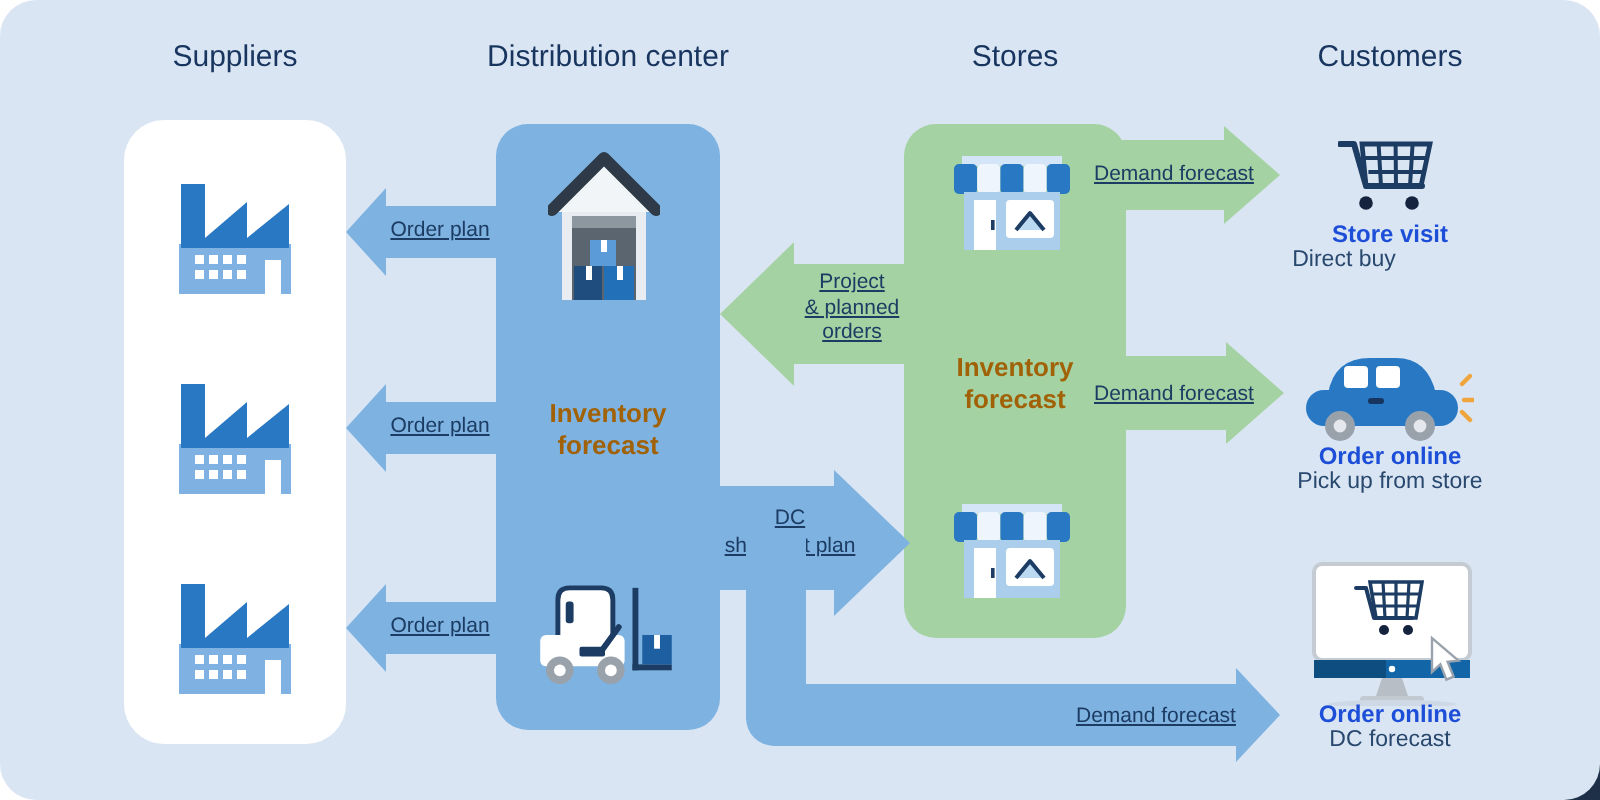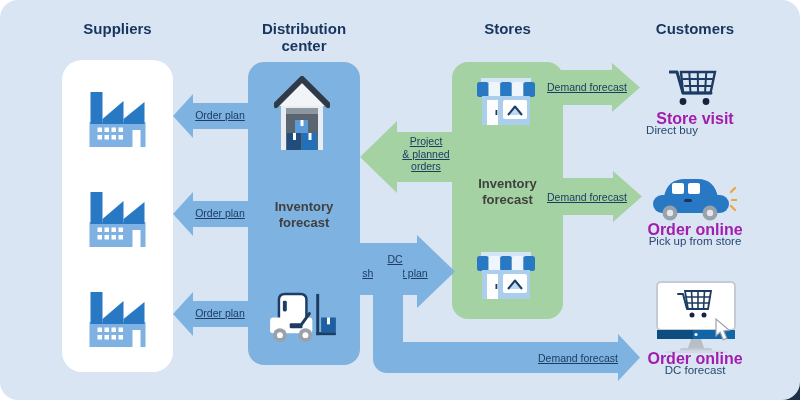--- a/index.html
+++ b/index.html
@@ -1,34 +1,34 @@
 <!DOCTYPE html>
 <html><head>
 <meta charset="utf-8">
 <style>
   html,body{margin:0;padding:0;background:#ffffff;}
   .stage{position:relative;width:800px;height:400px;background:#ffffff;overflow:hidden;
          font-family:"Liberation Sans",sans-serif;}
   .corner-dark{position:absolute;right:0;bottom:0;width:20px;height:20px;background:#1e3048;z-index:0;}
   .canvas{position:absolute;inset:0;background:#dae5f3;border-radius:18px;z-index:1;overflow:hidden;}
   .ab{position:absolute;}
-  .hd{position:absolute;font-weight:bold;font-size:15px;color:#17355e;text-align:center;}
+  .hd{position:absolute;font-weight:normal;font-size:15px;color:#17355e;text-align:center;}
   .panel{position:absolute;}
   .white-panel{background:#ffffff;border-radius:20px;}
   .blue{background:#7db2e1;}
   .green{background:#a5d2a2;}
   .panel-blue{border-radius:16px;}
   .panel-green{border-radius:16px;}
   .head-l{clip-path:polygon(100% 0,100% 100%,0 50%);}
   .head-r{clip-path:polygon(0 0,100% 50%,0 100%);}
   .lbl{position:absolute;font-size:10.5px;color:#1d3c63;line-height:13px;text-decoration:underline;}
   .pre{white-space:pre-line;text-align:center;}
-  .plabel{position:absolute;font-weight:bold;font-size:13px;color:#404040;text-align:center;
+  .plabel{position:absolute;font-weight:bold;font-size:13px;color:#a16207;text-align:center;
           line-height:16px;white-space:pre-line;}
-  .cust-t{position:absolute;font-weight:bold;font-size:16px;color:#a21caf;text-align:center;}
+  .cust-t{position:absolute;font-weight:bold;font-size:12px;color:#1d4ed8;text-align:center;}
   .cust-s{position:absolute;font-size:11.5px;color:#28486e;text-align:center;}
   svg{display:block;}
 </style>
 </head>
 <body>
 
 <div class="stage">
   <div class="corner-dark"></div>
   <div class="canvas">
 

